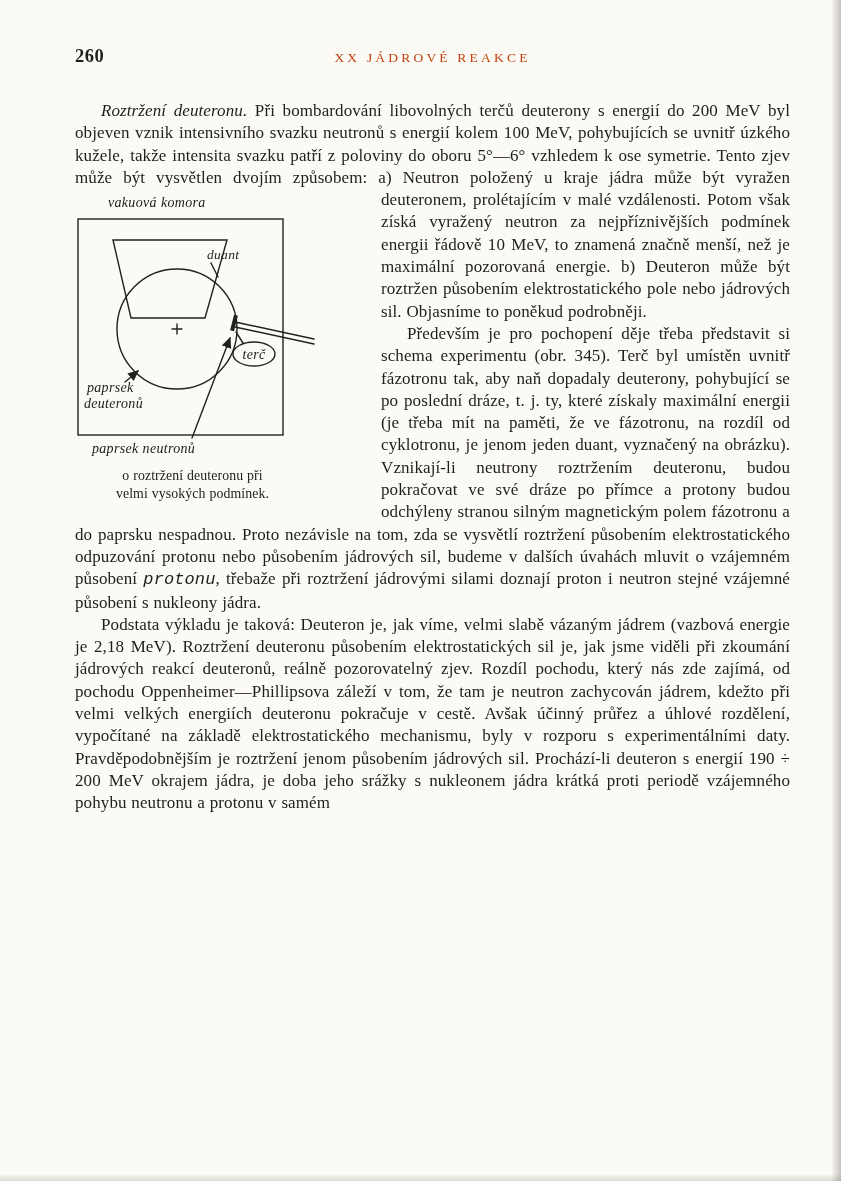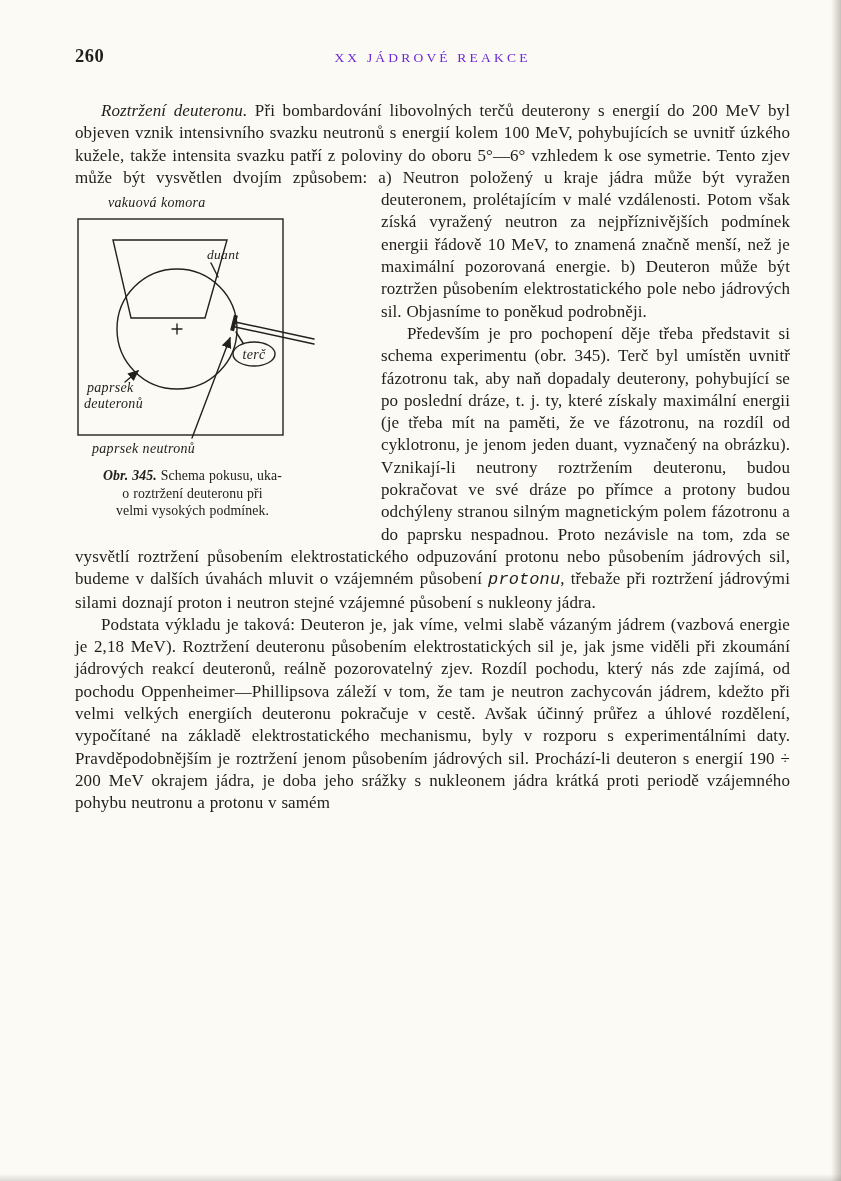--- a/index.html
+++ b/index.html
@@ -20,21 +20,21 @@
   .edge-bottom {
     position: absolute; left: 0; bottom: 0; width: 100%; height: 7px;
     background: linear-gradient(to bottom, rgba(110,105,95,0), rgba(110,105,95,0.22));
     pointer-events: none;
   }
   .content { padding: 46px 51px 0 75px; }
 
   .header { position: relative; height: 26px; }
   .pageno { position: absolute; left: 0; top: 0; font-size: 18.5px; font-weight: bold; letter-spacing: .5px; }
   .runhead { position: absolute; left: 0; right: 0; top: 4px; text-align: center;
-             font-size: 13.5px; letter-spacing: 3.2px; color: #6d28d9; }
+             font-size: 13.5px; letter-spacing: 3.2px; color: #c2410c; }
 
   .bodytext {
     margin-top: 28px;
     font-size: 17px; line-height: 22.3px;
     text-align: justify;
     letter-spacing: .1px; word-spacing: .4px;
   }
   .para { text-indent: 26px; }
   .para.noindent { text-indent: 0; }
   .lead { font-style: italic; margin-top: 44px; }
@@ -111,21 +111,20 @@
             <text x="179" y="168" text-anchor="middle" class="fig-text">terč</text>
 
             <line x1="50" y1="191" x2="63" y2="180" class="ln" marker-end="url(#arrow)"></line>
             <text x="12" y="201" class="fig-text">paprsek</text>
             <text x="9" y="217" class="fig-text">deuteronů</text>
 
             <line x1="117" y1="247" x2="155" y2="147" class="ln" marker-end="url(#arrow)"></line>
             <text x="17" y="262" class="fig-text">paprsek neutronů</text>
           </svg>
           <figcaption class="caption">
-            <div class="cap-line"><i class="cap-lead">Obr. 345.</i><span> Schema pokusu, uka-</span></div>
             <div class="cap-line">o roztržení deuteronu při</div>
             <div class="cap-line">velmi vysokých podmínek.</div>
           </figcaption>
         </figure><span>být vyražen deuteronem, prolétajícím v malé vzdálenosti. Potom však získá vyražený neutron za nejpříznivějších podmínek energii řádově 10 MeV, to znamená značně menší, než je maximální pozorovaná energie. b) Deuteron může být roztržen působením elektrostatického pole nebo jádrových sil. Objasníme to poněkud podrobněji.</span></div>
 
       <div class="para"><span>Především je pro pochopení děje třeba představit si schema experimentu (obr. 345). Terč byl umístěn uvnitř fázotronu tak, aby naň dopadaly deuterony, pohybující se po poslední dráze, t. j. ty, které získaly maximální energii (je třeba mít na paměti, že ve fázotronu, na rozdíl od cyklotronu, je jenom jeden duant, vyznačený na obrázku). Vznikají-li neutrony roztržením deuteronu, budou pokračovat ve své dráze po přímce a protony budou odchýleny stranou silným magnetickým polem fázotronu a do paprsku nespadnou. Proto nezávisle na tom, zda se vysvětlí roztržení působením elektrostatického odpuzování protonu nebo působením jádrových sil, budeme v dalších úvahách mluvit o vzájemném působení </span><i class="it">protonu</i><span>, třebaže při roztržení jádrovými silami doznají proton i neutron stejné vzájemné působení s nukleony jádra.</span></div>
 
       <div class="para"><span>Podstata výkladu je taková: Deuteron je, jak víme, velmi slabě vázaným jádrem (vazbová energie je 2,18 MeV). Roztržení deuteronu působením elektrostatických sil je, jak jsme viděli při zkoumání jádrových reakcí deuteronů, reálně pozorovatelný zjev. Rozdíl pochodu, který nás zde zajímá, od pochodu Oppenheimer—Phillipsova záleží v tom, že tam je neutron zachycován jádrem, kdežto při velmi velkých energiích deuteronu pokračuje v cestě. Avšak účinný průřez a úhlové rozdělení, vypočítané na základě elektrostatického mechanismu, byly v rozporu s experimentálními daty. Pravděpodobnějším je roztržení jenom působením jádrových sil. Prochází-li deuteron s energií 190 ÷ 200 MeV okrajem jádra, je doba jeho srážky s nukleonem jádra krátká proti periodě vzájemného pohybu neutronu a protonu v samém</span></div>
 
     </div>

